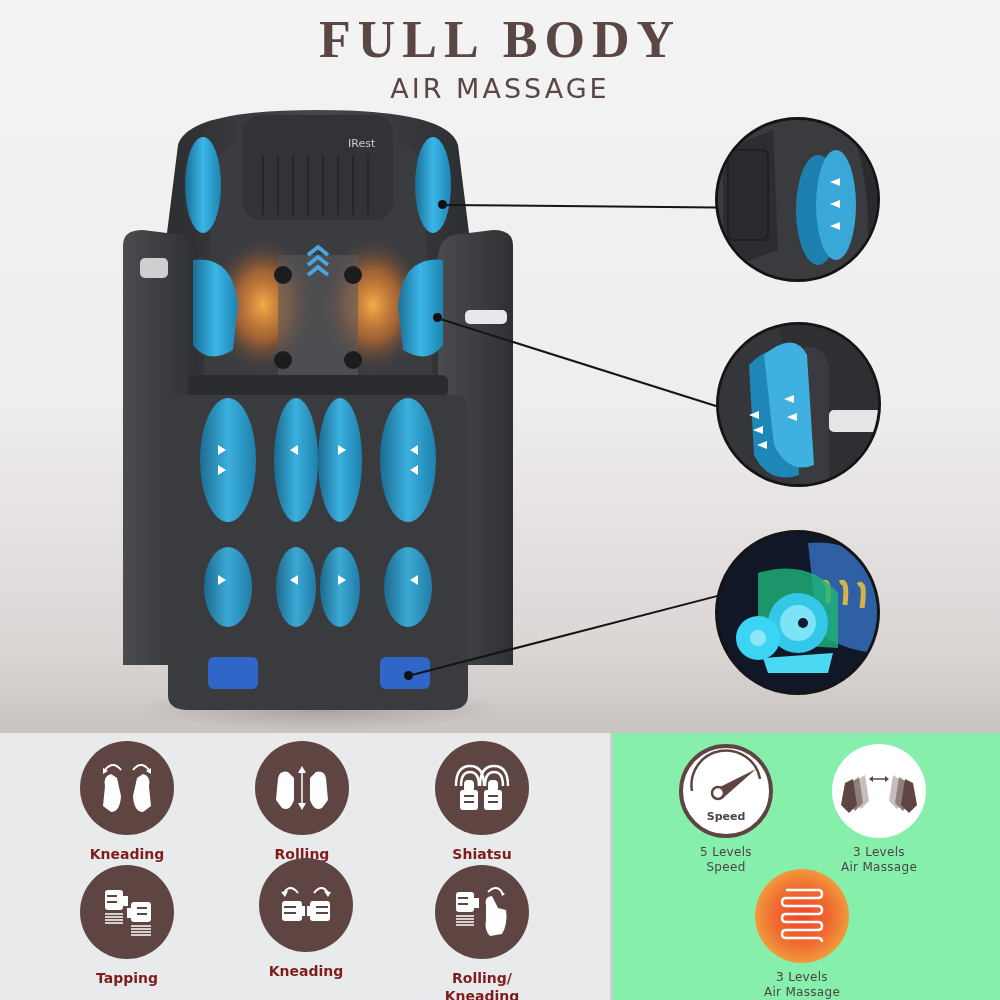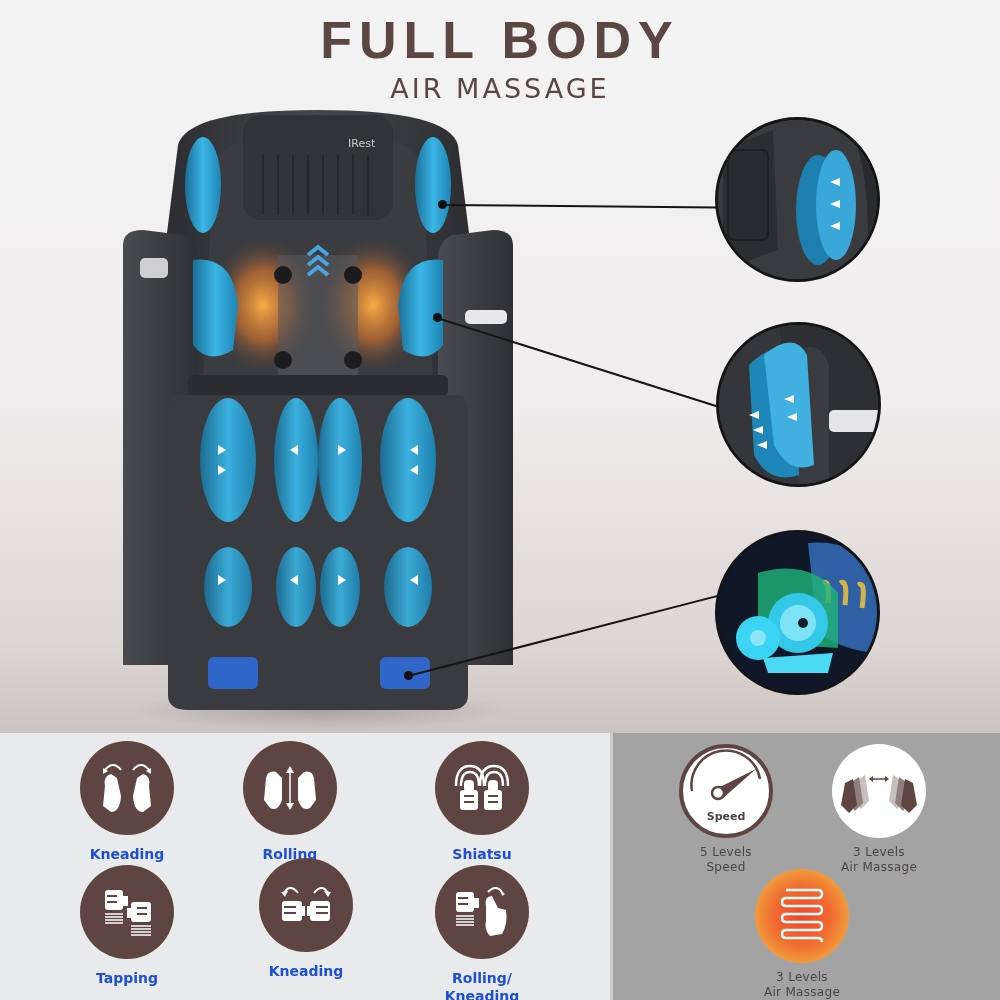--- a/index.html
+++ b/index.html
@@ -6,21 +6,21 @@
   html, body { width: 1000px; height: 1000px; overflow: hidden; }
   body { font-family: "DejaVu Sans", sans-serif; background: #f2f1f1; position: relative; }
 
   .hero {
     position: absolute; left: 0; top: 0; width: 1000px; height: 733px;
     background: linear-gradient(180deg, #f4f3f3 0%, #efeded 55%, #dcd6d5 88%, #c9c3c2 100%);
     overflow: hidden;
   }
   .title {
     position: absolute; top: 10px; left: 0; width: 1000px; text-align: center;
-    font-family: Liberation Sans, sans-serif; font-weight: bold;
+    font-family: Liberation Serif, serif; font-weight: bold;
     font-size: 52px; letter-spacing: 7px; color: #5a4744;
   }
   .subtitle {
     position: absolute; top: 73px; left: 0; width: 1000px; text-align: center;
     font-family: "DejaVu Sans", sans-serif; font-size: 27px; letter-spacing: 3px; color: #5a4744;
   }
 
   
   .chair { position: absolute; left: 118px; top: 105px; width: 400px; height: 620px; }
   .shadow-floor {
@@ -33,32 +33,32 @@
   .zoom-circle {
     position: absolute; border-radius: 50%; border: 3px solid #151515;
     overflow: hidden; background: #3a3b3e;
   }
 
   
   .panel-left {
     position: absolute; left: 0; top: 733px; width: 610px; height: 267px; background: #e9eaeb;
   }
   .panel-right {
-    position: absolute; left: 610px; top: 733px; width: 390px; height: 267px; background: #a3a3a3;
+    position: absolute; left: 610px; top: 733px; width: 390px; height: 267px; background: #86efac;
     border-left: 3px solid #cdcdce;
   }
   .feature {
     position: absolute; width: 140px; text-align: center;
   }
   .feature .disc {
     width: 94px; height: 94px; border-radius: 50%; background: #5e4541;
     margin: 0 auto; display: flex; align-items: center; justify-content: center;
   }
   .feature .label {
-    margin-top: 10px; font-weight: bold; font-size: 14px; color: #1d4ed8; line-height: 18px;
+    margin-top: 10px; font-weight: bold; font-size: 14px; color: #7f1d1d; line-height: 18px;
   }
   .spec { position: absolute; width: 140px; text-align: center; }
   .spec .label {
     margin-top: 6px; font-weight: normal; font-size: 12px; color: #4c4545; line-height: 15px; letter-spacing: 0.3px;
   }
 </style>
 </head>
 <body>
 
 <div class="hero">
@@ -242,21 +242,21 @@
           <path d="M10 14 Q18 4 26 14"></path>
             <path d="M38 14 Q46 4 54 14"></path>
         </g>
         <polygon points="8,12 13,15 8,18" fill="#fff"></polygon>
           <polygon points="56,12 51,15 56,18" fill="#fff"></polygon>
       </svg>
     </div>
     <div class="label">Kneading</div>
   </div>
 
-  <div class="feature" style="left:220px;top:8px;">
+  <div class="feature" style="left:232px;top:8px;">
     <div class="disc">
       <svg width="64" height="64" viewBox="0 0 64 64">
         <g fill="#fff">
           <path d="M8 22 Q10 14 18 16 L24 22 L24 44 Q20 56 12 52 L6 44 Z"></path>
           <path d="M56 22 Q54 14 46 16 L40 22 L40 44 Q44 56 52 52 L58 44 Z"></path>
         </g>
         <line x1="32" y1="14" x2="32" y2="50" stroke="#fff" stroke-width="1.5"></line>
         <polygon points="28,17 32,10 36,17" fill="#fff"></polygon>
           <polygon points="28,47 32,54 36,47" fill="#fff"></polygon>
       </svg>

